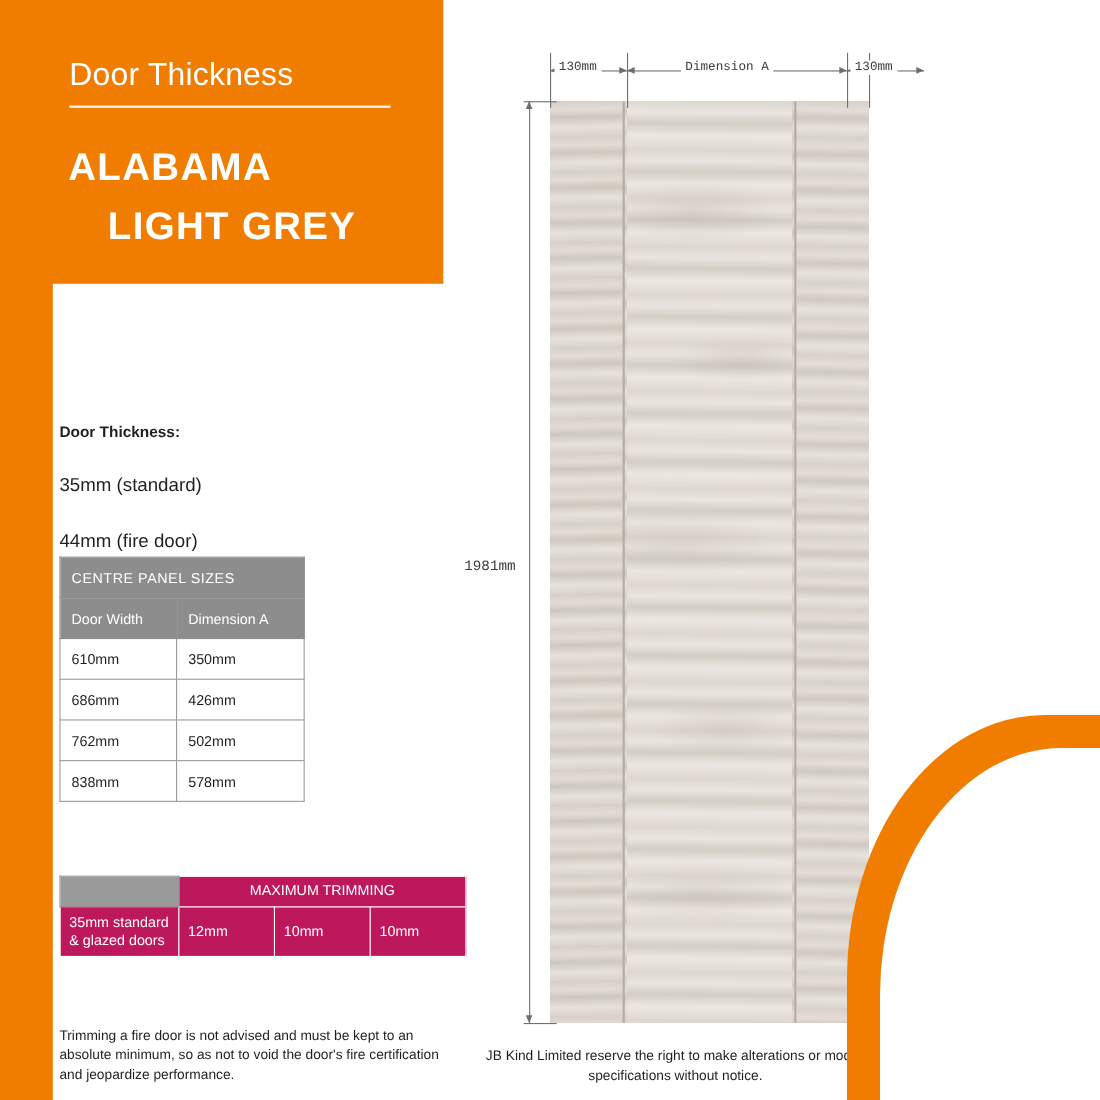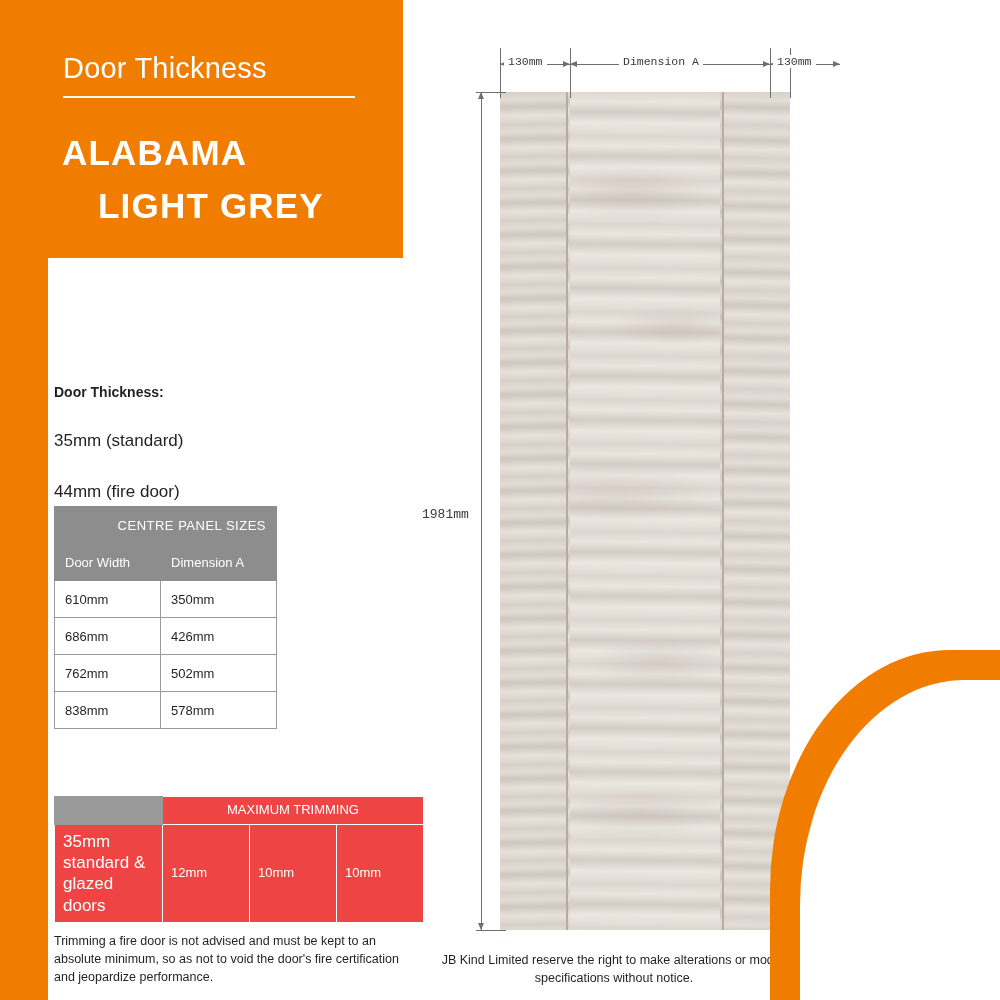--- a/index.html
+++ b/index.html
@@ -114,53 +114,53 @@
     border: 1px solid #9b9b9b;
     padding: 9px 10px;
     text-align: left;
     color: #231f20;
     font-weight: normal;
     height: 37px;
   }
   .centre-table .hdr-main {
     background: #8d8d8d;
     color: #ffffff;
-    text-align: right;
+    text-align: left;
     letter-spacing: 0.5px;
     border: 1px solid #8d8d8d;
   }
   .centre-table .hdr-sub {
     background: #8d8d8d;
     color: #ffffff;
     border: 1px solid #8d8d8d;
   }
   .centre-table td.cell { background: #ffffff; }
 
   .trim-table {
     position: absolute;
     left: 54px; top: 796px;
     width: 370px;
     font-size: 12.5px;
   }
   .trim-table td {
     border: 1px solid #ffffff;
     padding: 6px 8px;
     color: #ffffff;
-    background: #ef4444;
+    background: #be185d;
     vertical-align: middle;
     line-height: 1.15;
   }
   .trim-table .blank { background: #9a9a9a; border-color:#9a9a9a; }
   .trim-table .maxtrim {
     text-align: center;
     font-size: 13px;
   }
   .trim-table .rowlabel {
     width: 108px;
-    font-size: 17px;
+    font-size: 13px;
     line-height: 1.25;
   }
   .trim-table .colhdr { width: 86px; }
   .trim-table .val { font-size: 13px; }
 
   .trim-note {
     position: absolute;
     left: 54px; top: 932px;
     width: 350px;
     font-size: 12.5px;

